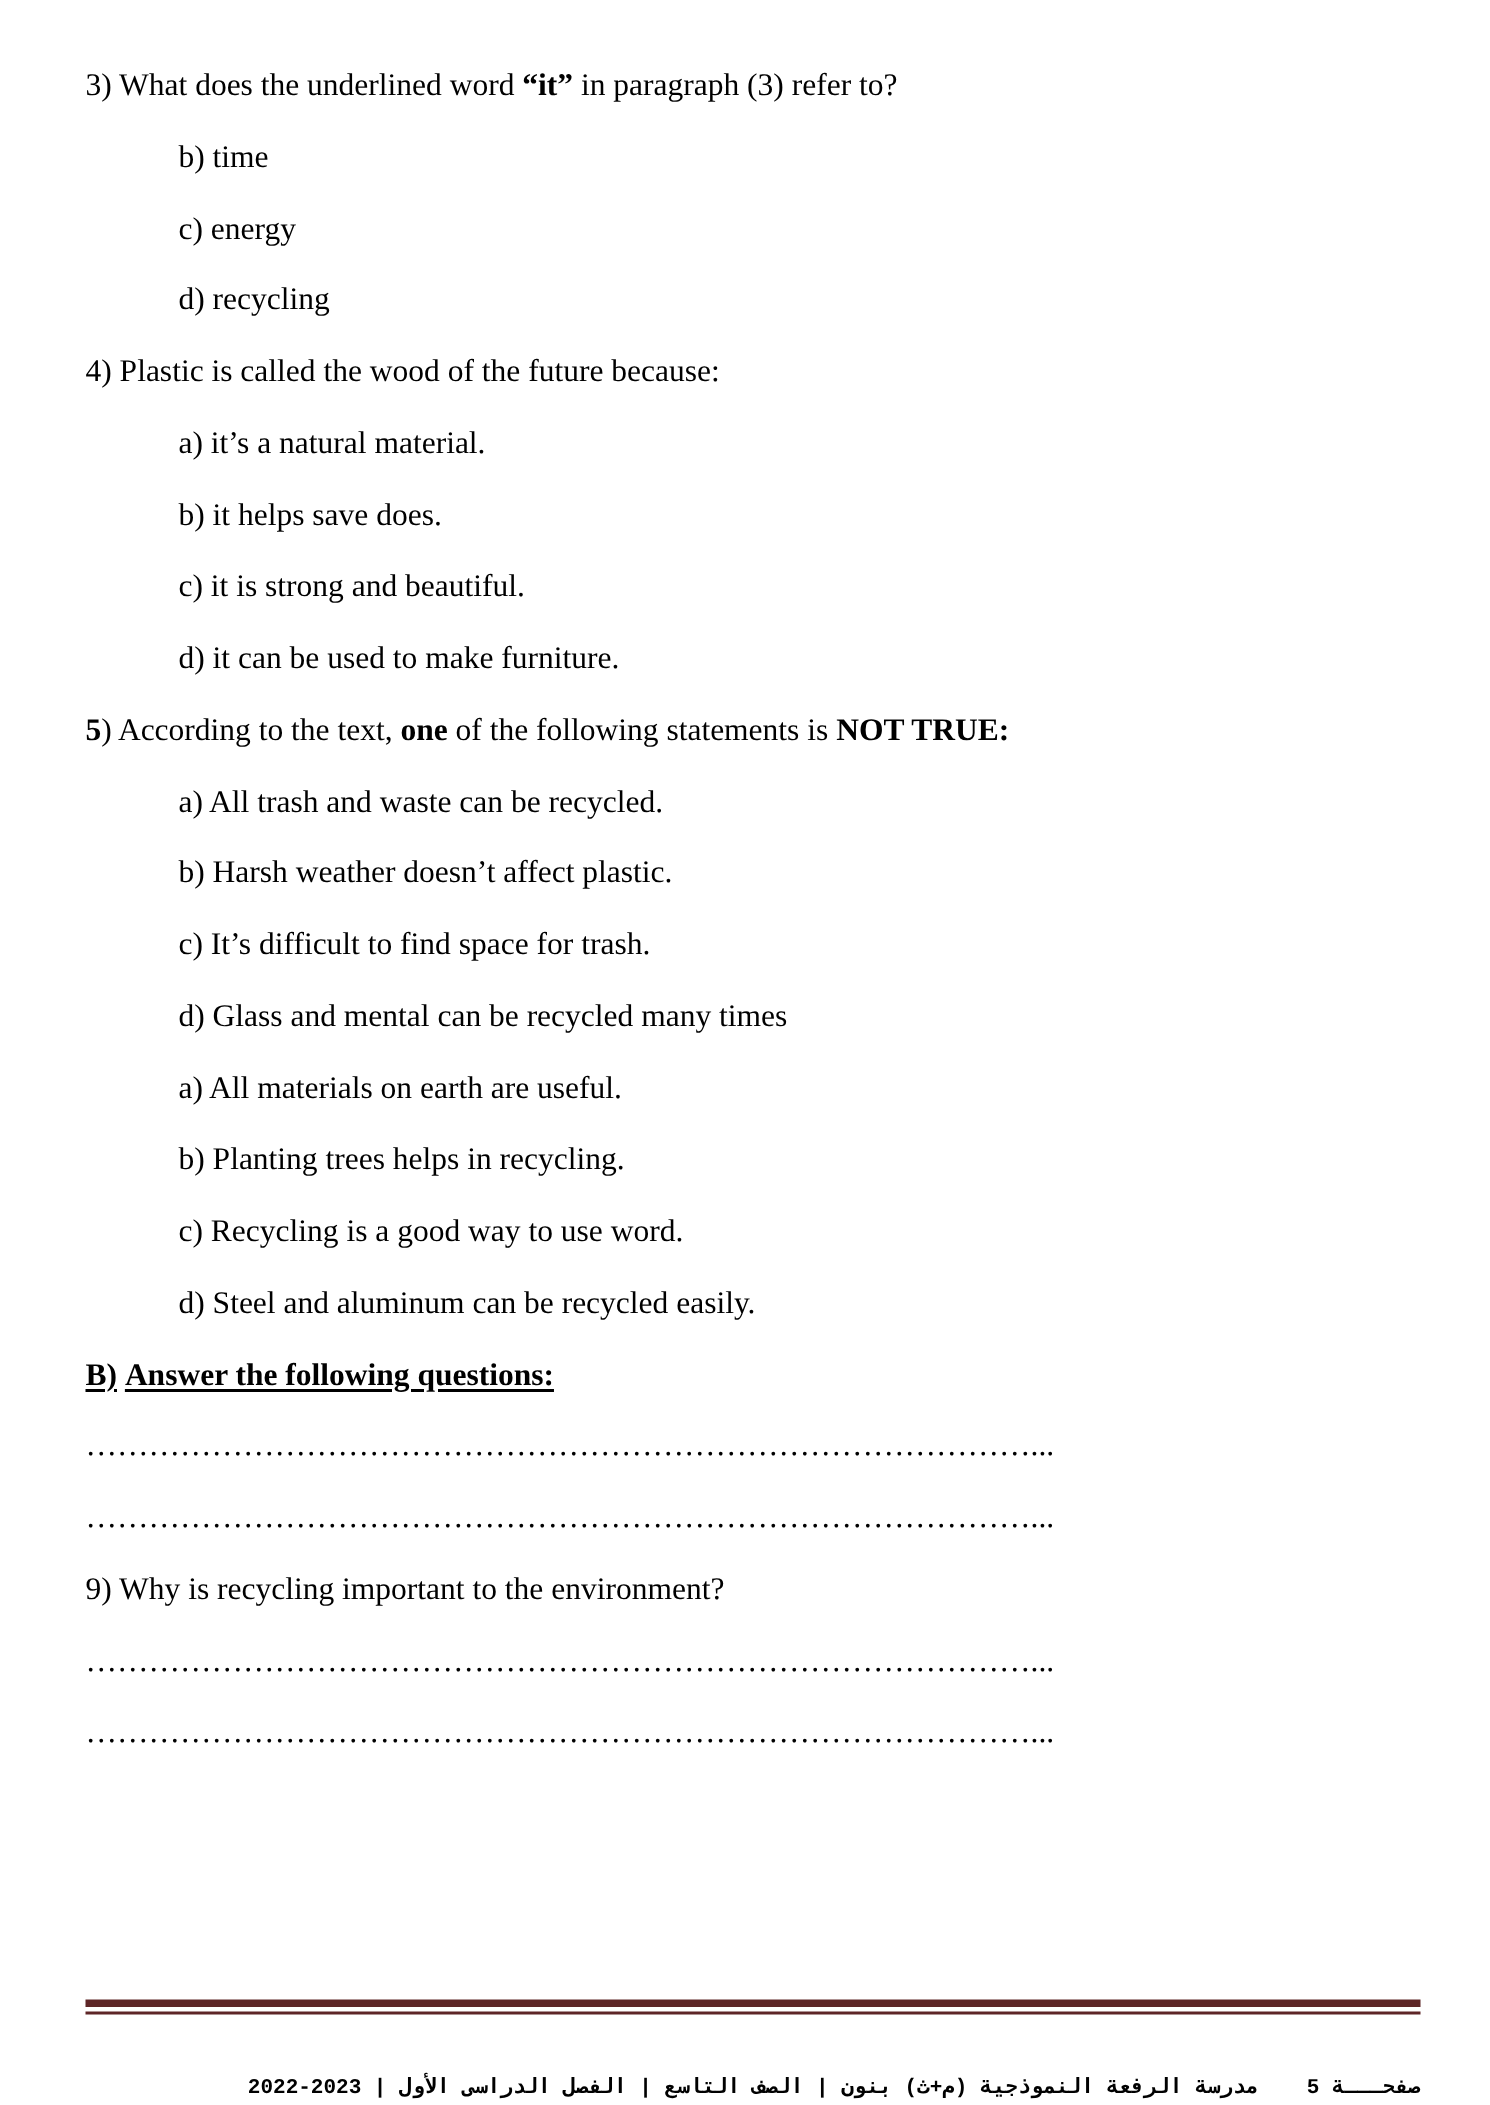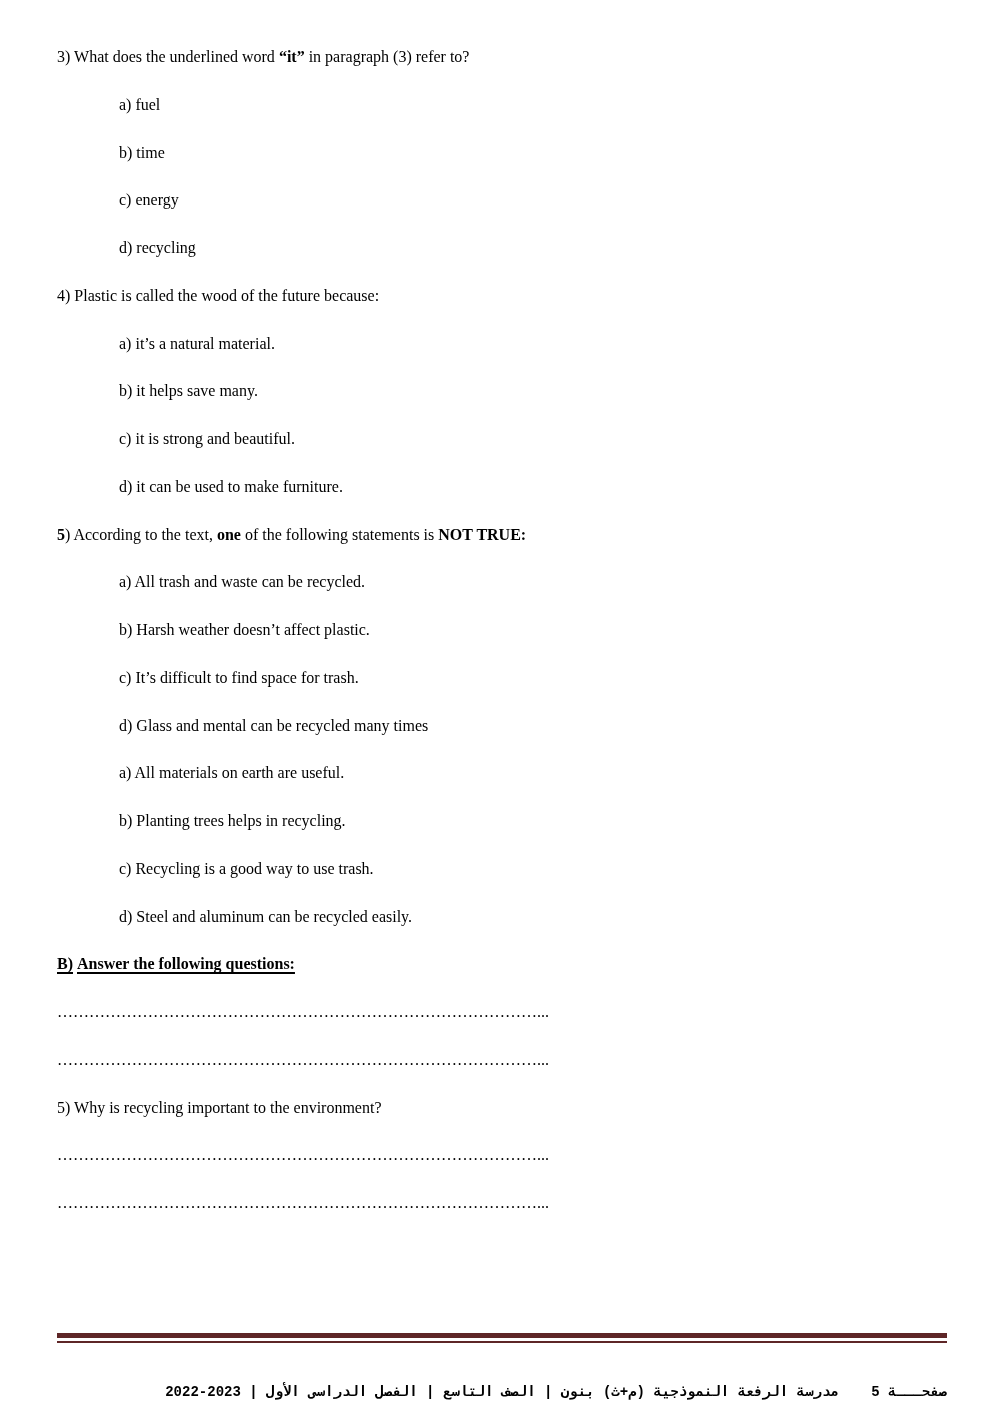--- a/index.html
+++ b/index.html
@@ -1,21 +1,21 @@
 <!DOCTYPE html>
 <html lang="en"><head>
 <meta charset="utf-8">
 <style>
   html,body{margin:0;padding:0;}
   body{
     width:993px;height:1403px;background:#ffffff;color:#000;
     font-family:"Liberation Serif", serif;position:relative;overflow:hidden;
   }
   .content{position:absolute;left:57px;top:33px;width:890px;}
-  .line{margin:0;height:47.75px;line-height:47.75px;font-size:16px;white-space:nowrap;font-family:Liberation Serif, serif;}
+  .line{margin:0;height:47.75px;line-height:47.75px;font-size:21px;white-space:nowrap;font-family:Liberation Serif, serif;}
   .opt{padding-left:62px;}
   b{font-weight:bold;}
   .heading b{font-weight:bold;}
   .u{text-decoration:underline;text-decoration-thickness:2px;text-underline-offset:3px;}
   .dots{overflow:hidden;color:#000;}
   .footer-rule{
     position:absolute;left:57px;right:46px;top:1333px;height:3px;
     border-top:5px solid #5e2627;border-bottom:2px solid #5e2627;
   }
   .footer-row{
@@ -25,58 +25,57 @@
   .footer-center{text-align:center;}
   .footer-page{position:absolute;right:0;top:0;line-height:28px;}
 </style>
 </head>
 <body>
 
 <main class="content">
 
   <section>
     <p class="line q"><span>3) What does the underlined word </span><b>“it”</b><span> in paragraph (3) refer to?</span></p>
-    <p class="line opt">a) fuel</p>
     <p class="line opt">b) time</p>
     <p class="line opt">c) energy</p>
     <p class="line opt">d) recycling</p>
   </section>
 
   <section>
     <p class="line q"><span>4) Plastic is called the wood of the future because:</span></p>
     <p class="line opt">a) it’s a natural material.</p>
-    <p class="line opt">b) it helps save many.</p>
+    <p class="line opt">b) it helps save does.</p>
     <p class="line opt">c) it is strong and beautiful.</p>
     <p class="line opt">d) it can be used to make furniture.</p>
   </section>
 
   <section>
     <p class="line q"><b>5</b><span>) According to the text, </span><b>one</b><span> of the following statements is </span><b>NOT TRUE:</b></p>
     <p class="line opt">a) All trash and waste can be recycled.</p>
     <p class="line opt">b) Harsh weather doesn’t affect plastic.</p>
     <p class="line opt">c) It’s difficult to find space for trash.</p>
     <p class="line opt">d) Glass and mental can be recycled many times</p>
   </section>
 
   <section>
     <p class="line opt">a) All materials on earth are useful.</p>
     <p class="line opt">b) Planting trees helps in recycling.</p>
-    <p class="line opt">c) Recycling is a good way to use trash.</p>
+    <p class="line opt">c) Recycling is a good way to use word.</p>
     <p class="line opt">d) Steel and aluminum can be recycled easily.</p>
   </section>
 
   <p class="line heading"><b class="u">B)</b> <b class="u">Answer the following questions:</b></p>
 
   <section>
     <p class="line dots">………………………………………………………………………………...</p>
     <p class="line dots">………………………………………………………………………………...</p>
   </section>
 
   <section>
-    <p class="line q">5) Why is recycling important to the environment?</p>
+    <p class="line q">9) Why is recycling important to the environment?</p>
     <p class="line dots">………………………………………………………………………………...</p>
     <p class="line dots">………………………………………………………………………………...</p>
   </section>
 
 </main>
 
 <div class="footer-rule"></div>
 <div class="footer-row">
   <div class="footer-center" dir="rtl">مدرسة الرفعة النموذجية (م+ث) بنون | الصف التاسع | الفصل الدراسى الأول | 2023-2022</div>
   <div class="footer-page" dir="rtl">صفحـــة 5</div>

